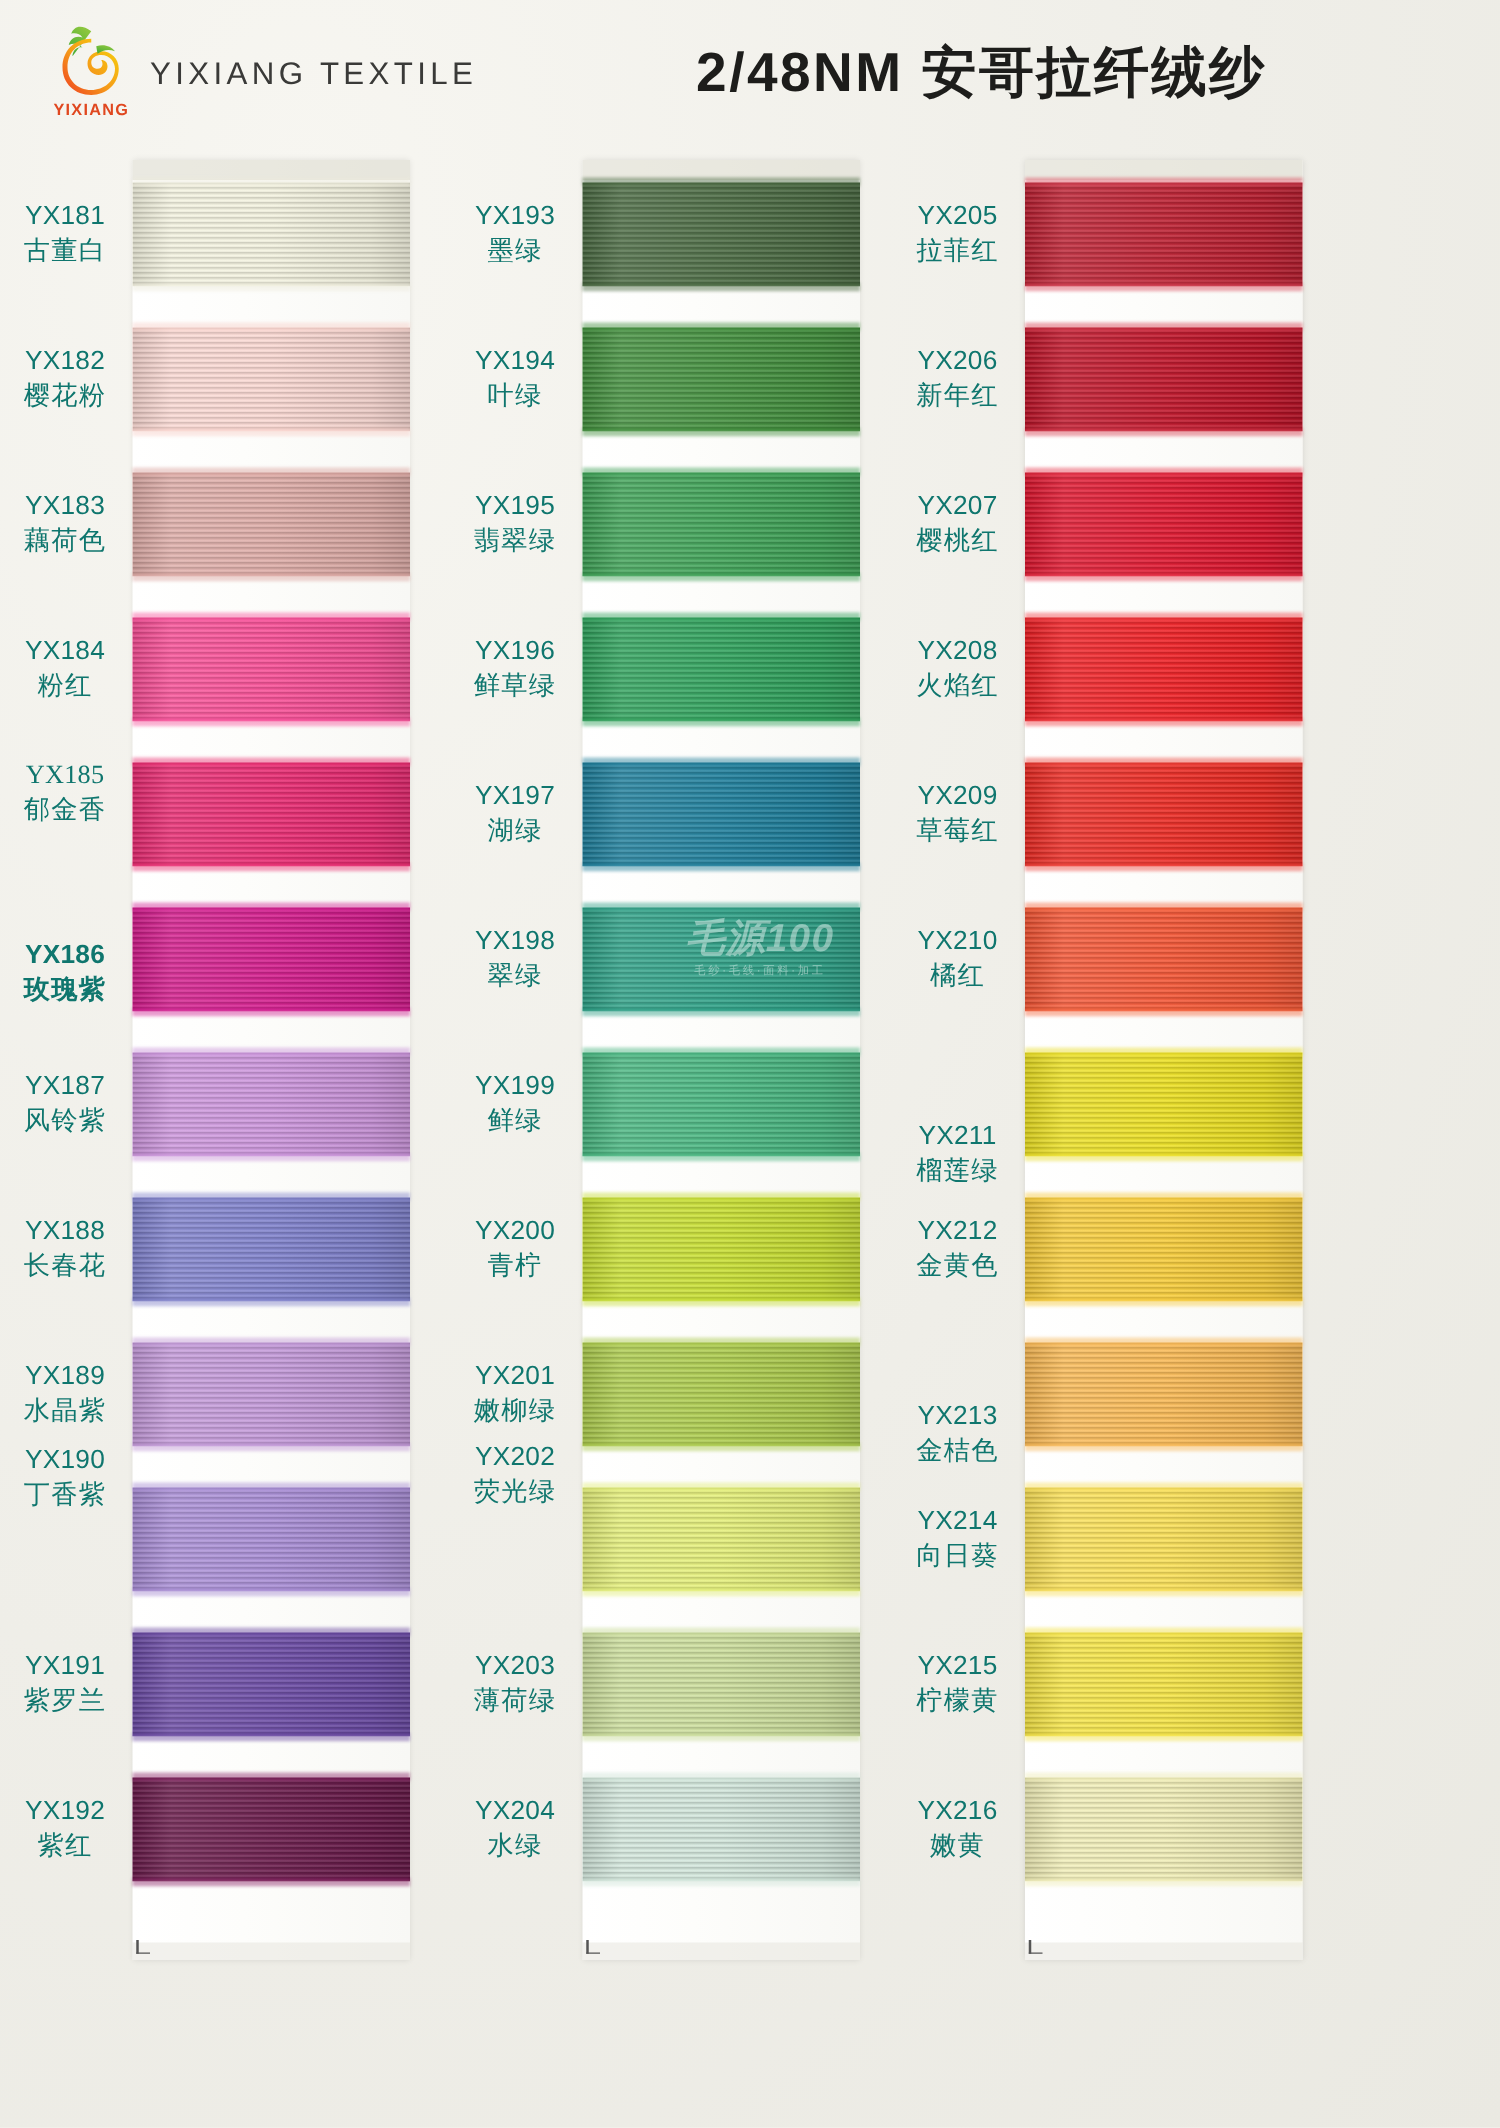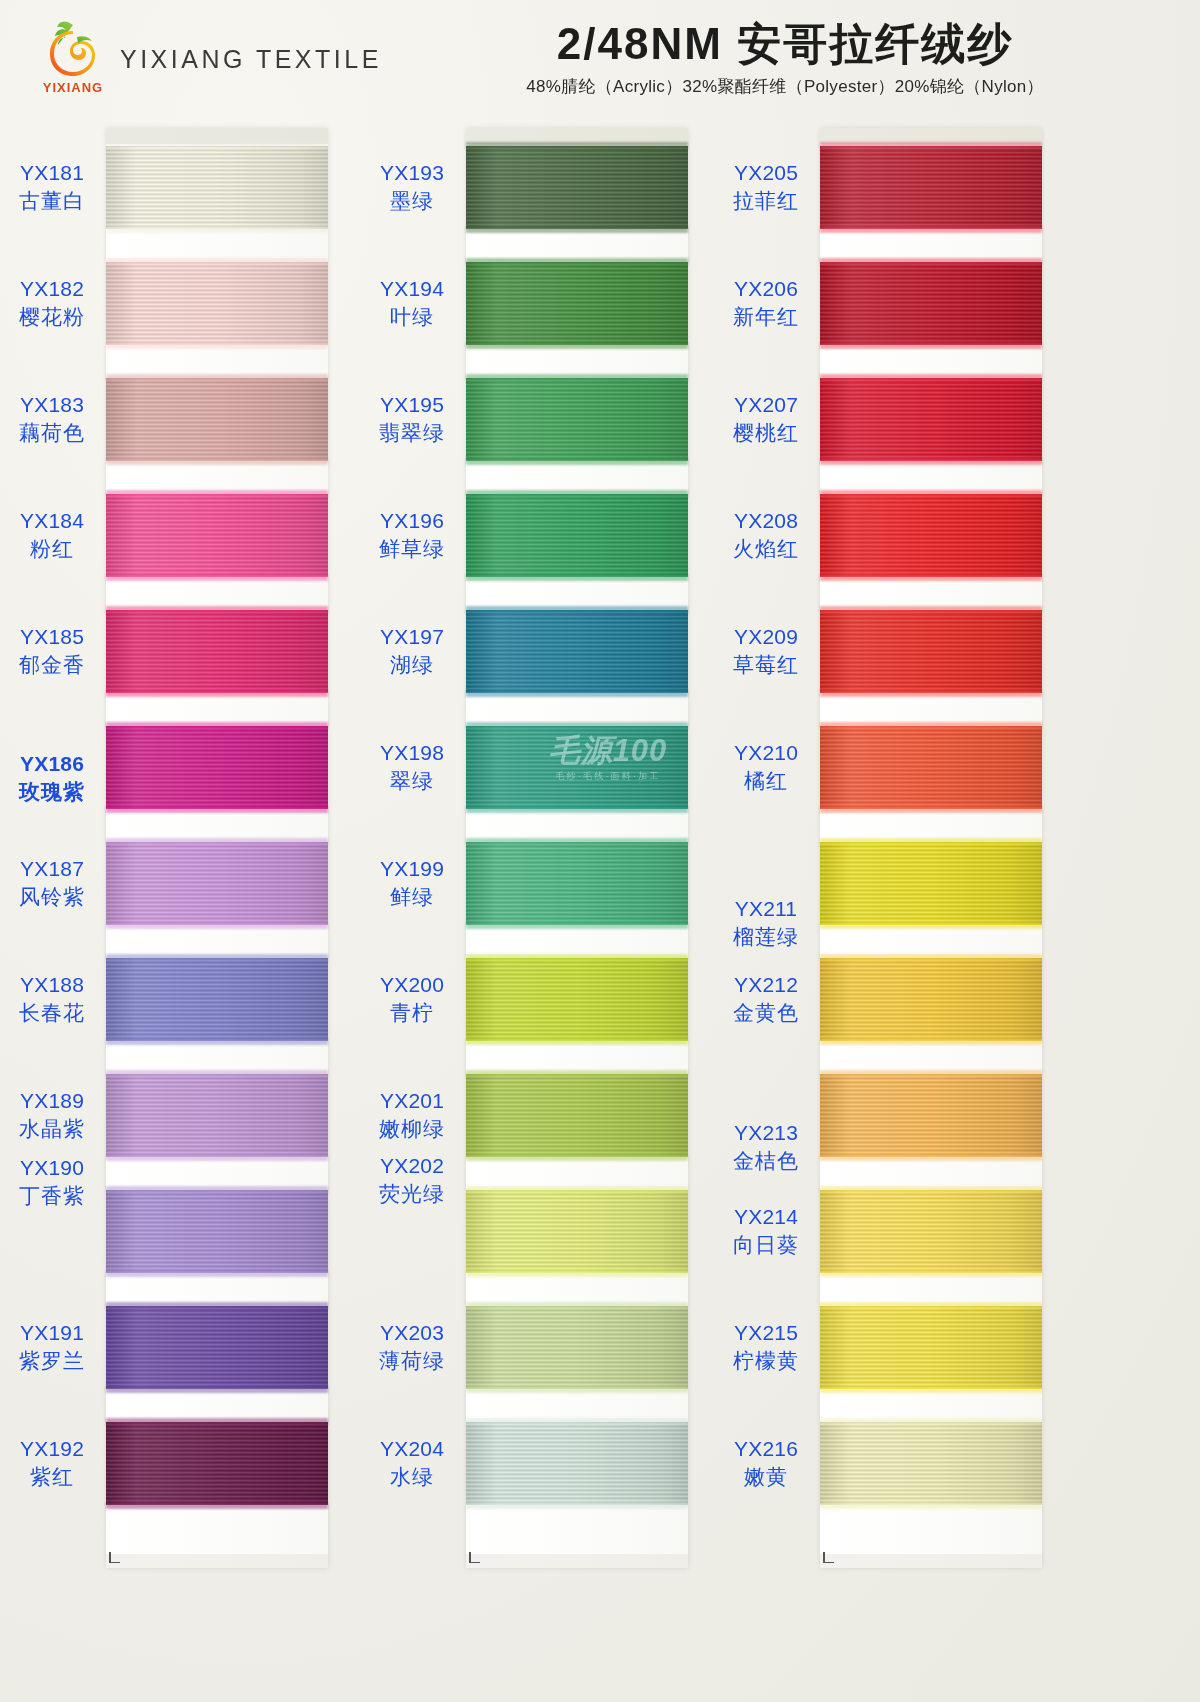--- a/index.html
+++ b/index.html
@@ -104,21 +104,21 @@
   .fuzz{
     position:absolute;left:0;width:100%;height:7px;
     opacity:.45;filter:blur(1.1px);
   }
   .fuzz.t{top:-4px;}
   .fuzz.b{bottom:-4px;}
 
   
   .label{
     position:absolute;width:100px;
-    text-align:center;color:#1d4ed8;
+    text-align:center;color:#0f766e;
     line-height:1.34;
   }
   #col-0 .label{left:-104px;}
   #col-1 .label{left:-104px;}
   #col-2 .label{left:-104px;}
   .label .code{font-size:21px;letter-spacing:0.2px;display:block;}
   .label .name{font-size:21px;letter-spacing:1px;display:block;}
 
   
   .watermark{
@@ -170,21 +170,20 @@
         </svg>
         <span class="logo-word">YIXIANG</span>
       </div>
       <div class="brand-text">
         <span class="brand-en">YIXIANG TEXTILE</span>
       </div>
     </div>
 
     <div class="title-block">
       <div class="title-main">2/48NM 安哥拉纤绒纱</div>
-      <div class="title-sub">48%腈纶（Acrylic）32%聚酯纤维（Polyester）20%锦纶（Nylon）</div>
     </div>
 
   </div>
 
   <div class="col" id="col-0">
       <div class="strip"></div>
       <div class="strip-top-edge"></div>
       <div class="strip-bottom-edge"></div>
       <div class="swatch" style="top: 18px; height: 83px; background: rgb(244, 243, 224);">
         <div class="yarn"></div>
@@ -220,21 +219,21 @@
       <div class="fuzz b" style="bottom: auto; top: 446px; position: absolute; background: rgb(245, 81, 154);"></div>
       <div class="label" style="top: 378.5px;">
         <span class="code">YX184</span>
         <span class="name">粉红</span>
       </div>
       <div class="swatch" style="top: 482px; height: 83px; background: rgb(234, 42, 114);">
         <div class="yarn"></div>
       </div>
       <div class="fuzz t" style="top: 478px; position: absolute; background: rgb(232, 48, 112);"></div>
       <div class="fuzz b" style="bottom: auto; top: 562px; position: absolute; background: rgb(232, 48, 112);"></div>
-      <div class="label" style="top: 495px;">
+      <div class="label" style="top: 477px; font-family: Liberation Serif, serif;">
         <span class="code">YX185</span>
         <span class="name">郁金香</span>
       </div>
       <div class="swatch" style="top: 598px; height: 83px; background: rgb(212, 27, 140);">
         <div class="yarn"></div>
       </div>
       <div class="fuzz t" style="top: 594px; position: absolute; background: rgb(207, 34, 146);"></div>
       <div class="fuzz b" style="bottom: auto; top: 678px; position: absolute; background: rgb(207, 34, 146);"></div>
       <div class="label" style="top: 622px; font-weight: bold;">
         <span class="code">YX186</span>

